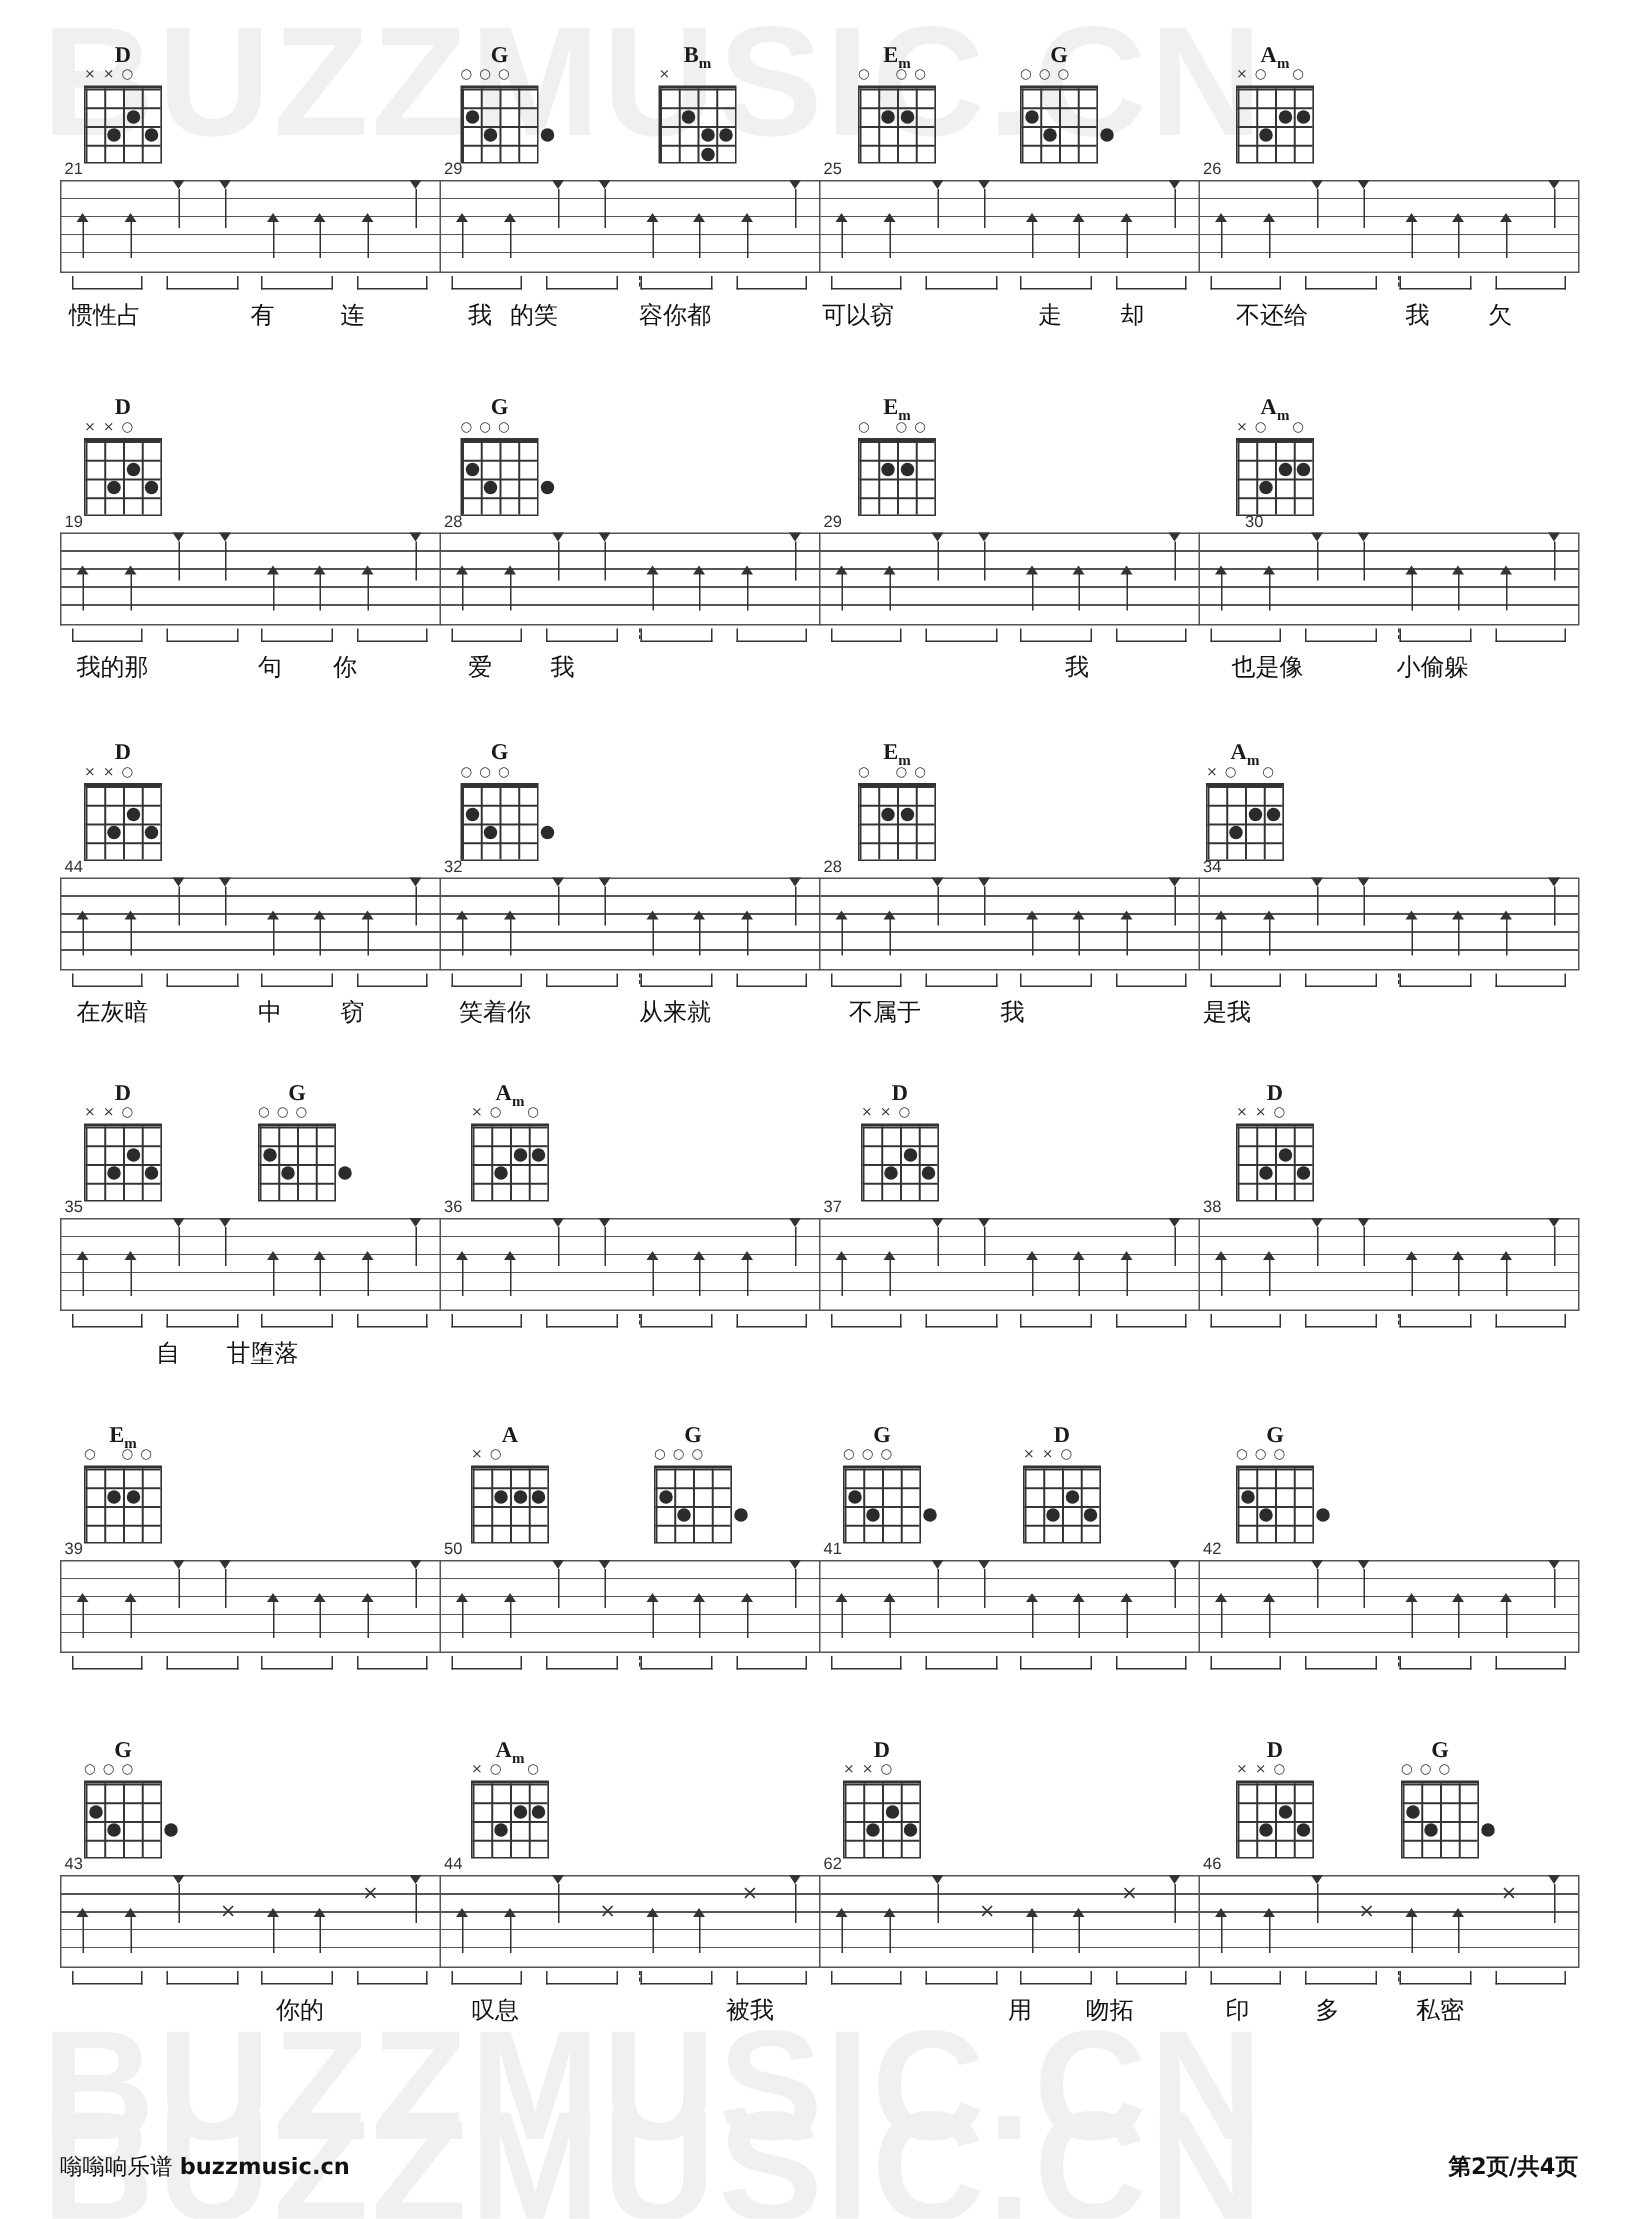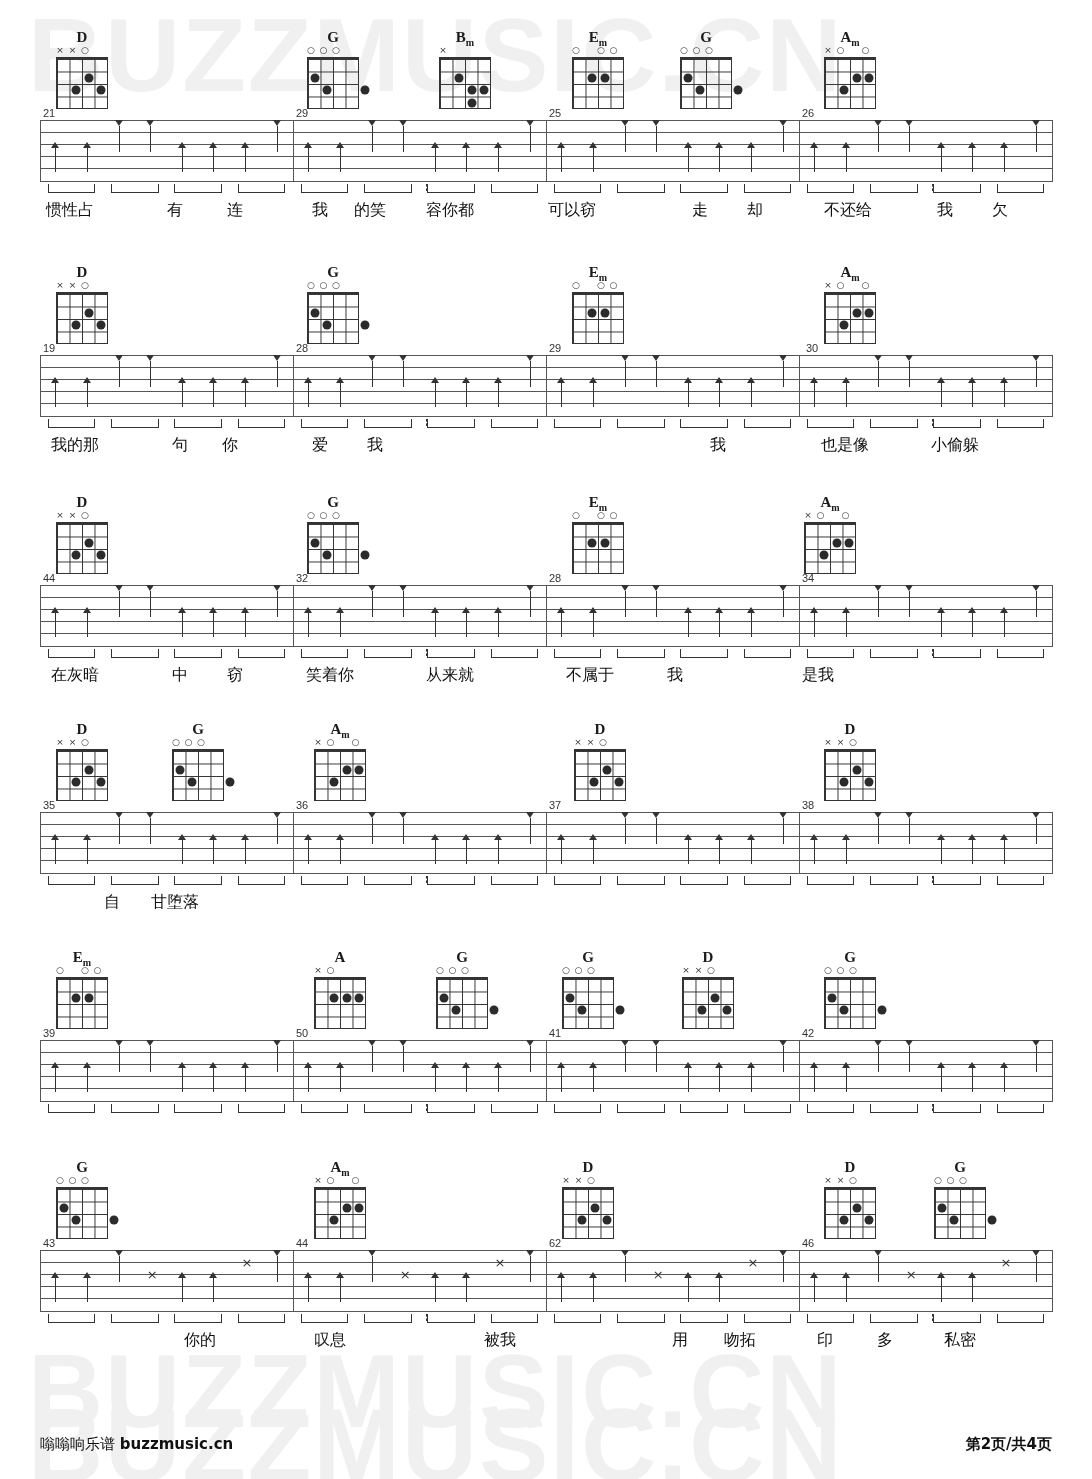--- a/index.html
+++ b/index.html
@@ -348,21 +348,21 @@
       </div>
       <div class="beam" style="left: 806.906px; top: 154px; width: 47.4375px;"></div>
       <div class="beam" style="left: 870.156px; top: 154px; width: 47.4375px;"></div>
       <div class="beam" style="left: 933.406px; top: 154px; width: 47.4375px;"></div>
       <div class="beam" style="left: 996.656px; top: 154px; width: 47.4375px;"></div>
       <div class="stemdash" style="left: 931.825px; top: 154px;"></div>
       <div class="lyric" style="left: 70px; top: 170px;">惯性占</div>
       <div class="lyric" style="left: 175px; top: 170px;">有</div>
       <div class="lyric" style="left: 235px; top: 170px;">连</div>
       <div class="lyric" style="left: 320px; top: 170px;">我</div>
-      <div class="lyric" style="left: 370px; top: 170px; font-family: Liberation Mono, monospace;">的笑</div>
+      <div class="lyric" style="left: 356px; top: 170px; font-family: Liberation Mono, monospace;">的笑</div>
       <div class="lyric" style="left: 450px; top: 170px;">容你都</div>
       <div class="lyric" style="left: 572px; top: 170px;">可以窃</div>
       <div class="lyric" style="left: 700px; top: 170px;">走</div>
       <div class="lyric" style="left: 755px; top: 170px;">却</div>
       <div class="lyric" style="left: 848px; top: 170px;">不还给</div>
       <div class="lyric" style="left: 945px; top: 170px;">我</div>
       <div class="lyric" style="left: 1000px; top: 170px;">欠</div>
     </div>
     <div class="system" style="top: 265px;">
       <div class="chord" style="left: 52px; top: 0px;">
@@ -418,21 +418,21 @@
       </div>
       <div class="tab" style="left: 40px; top: 90px; width: 1012px;"></div>
       <div class="barline" style="left: 40px; top: 90px; height: 62px;"></div>
       <div class="barline" style="left: 293px; top: 90px; height: 62px;"></div>
       <div class="barline" style="left: 546px; top: 90px; height: 62px;"></div>
       <div class="barline" style="left: 799px; top: 90px; height: 62px;"></div>
       <div class="barline" style="left: 1052px; top: 90px; height: 62px;"></div>
       <div class="measure-num" style="left: 43px; top: 77px;">19</div>
       <div class="measure-num" style="left: 296px; top: 77px;">28</div>
       <div class="measure-num" style="left: 549px; top: 77px;">29</div>
-      <div class="measure-num" style="left: 806px; top: 77px;">30</div>
+      <div class="measure-num" style="left: 830px; top: 77px;">30</div>
       <div class="arrow up" style="left: 51.3125px; top: 112px;">
         <div class="shaft"></div>
         <div class="head"></div>
       </div>
       <div class="arrow up" style="left: 82.9375px; top: 112px;">
         <div class="shaft"></div>
         <div class="head"></div>
       </div>
       <div class="arrow dn" style="left: 114.562px; top: 96px;">
         <div class="shaft"></div>

